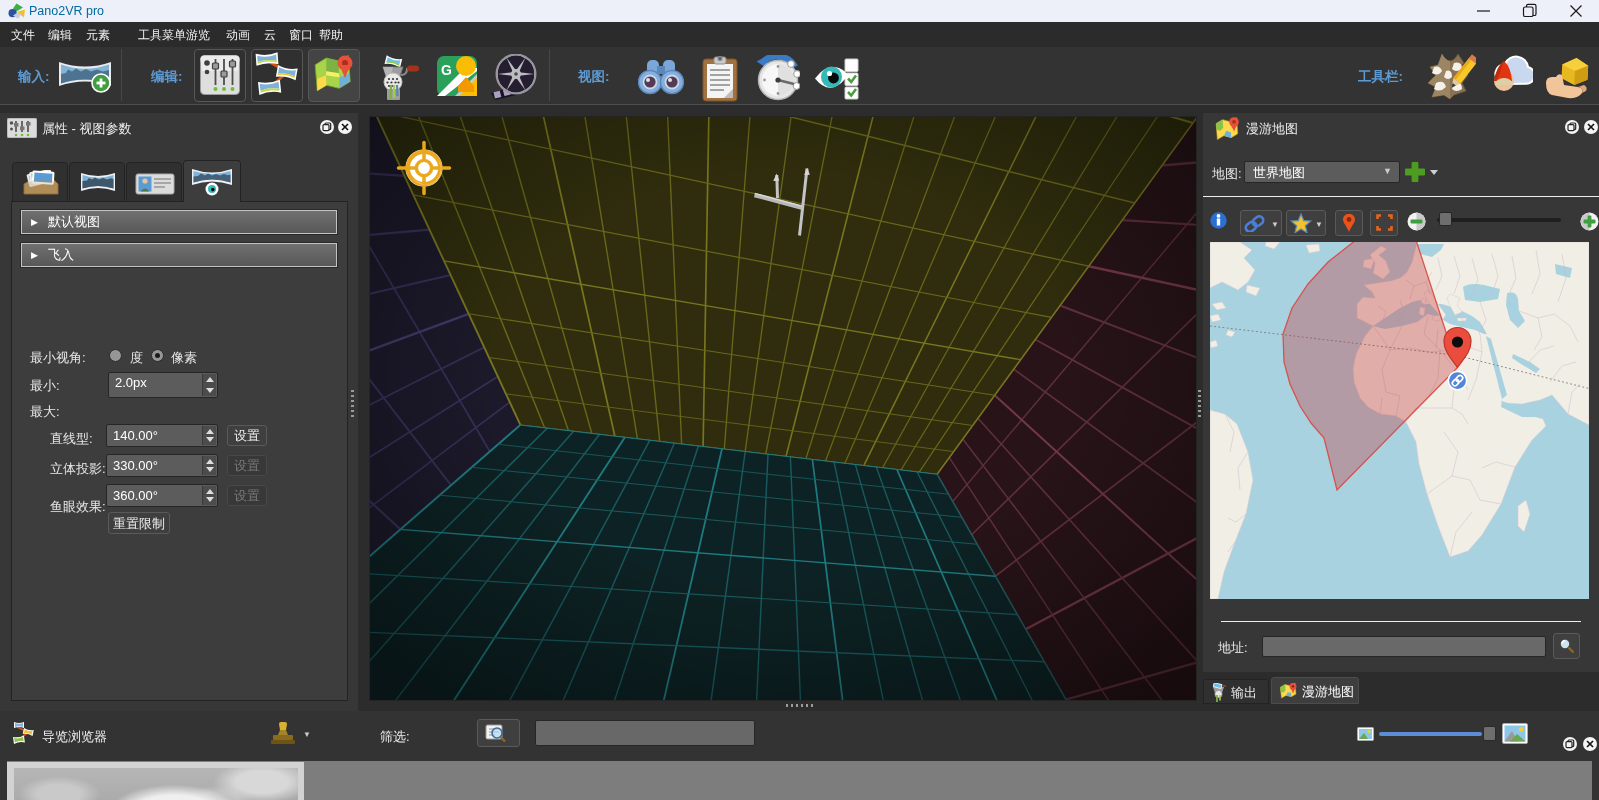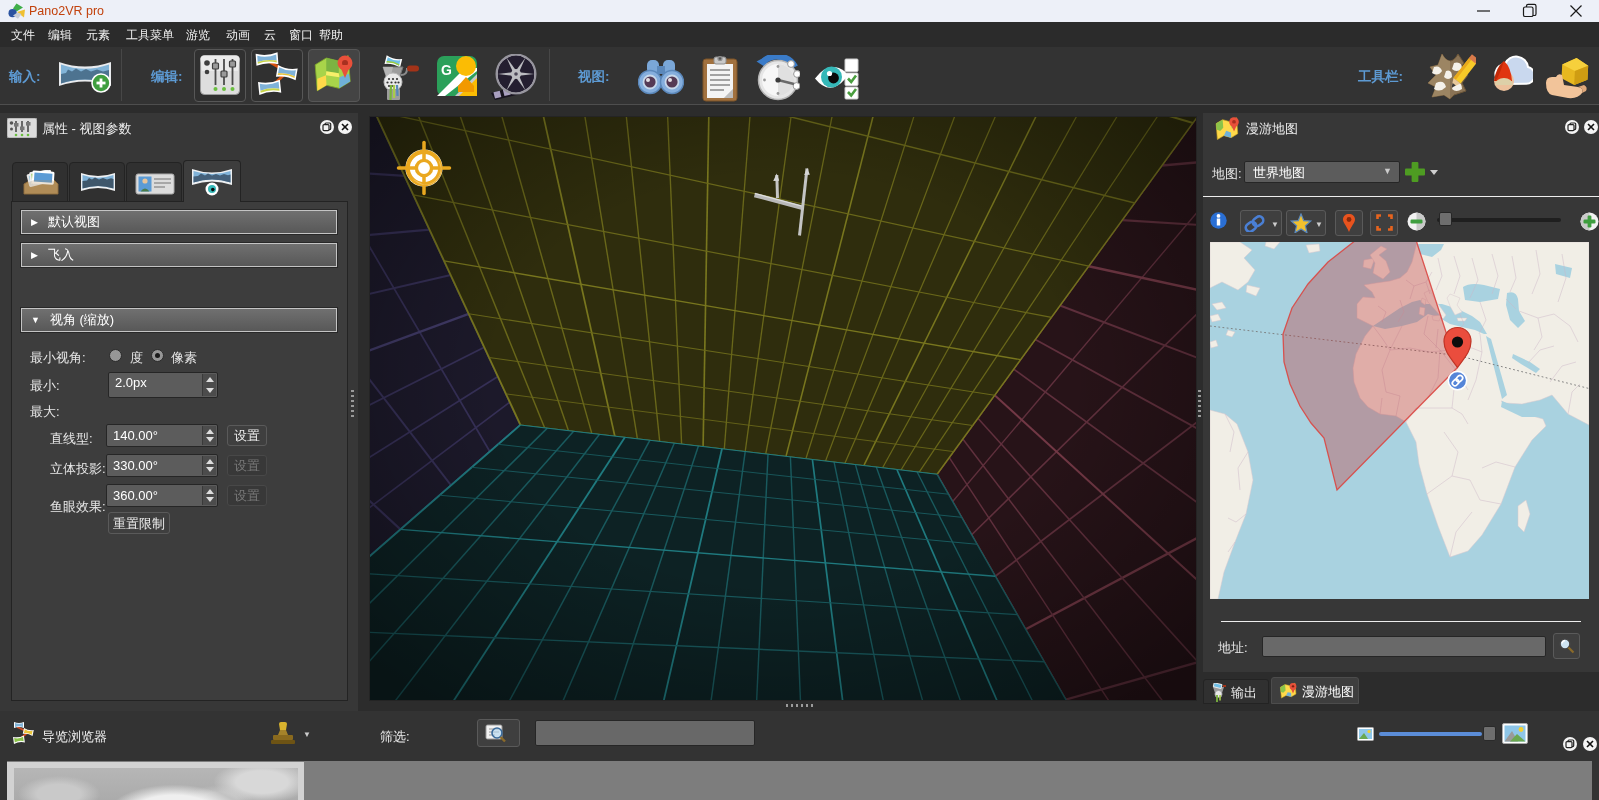--- a/index.html
+++ b/index.html
@@ -1,16 +1,16 @@
 <!DOCTYPE html>
 <html><head><meta charset="utf-8"><style>
 *{margin:0;padding:0;box-sizing:border-box}
 html,body{width:1599px;height:800px;overflow:hidden;background:#2c2c2c;font-family:"Liberation Sans",sans-serif}
 .abs{position:absolute}
-#titlebar{position:absolute;left:0;top:0;width:1599px;height:22px;background:#edf0f8;color:#c2410c;font-size:12.5px}
+#titlebar{position:absolute;left:0;top:0;width:1599px;height:22px;background:#edf0f8;color:#0369a1;font-size:12.5px}
 #menubar{position:absolute;left:0;top:22px;width:1599px;height:25px;background:#2b2b2b;color:#f2f2f2;font-size:12px}
 #menubar span{position:absolute;top:5px}
 #toolbar{position:absolute;left:0;top:47px;width:1599px;height:58px;background:#333333;border-bottom:1px solid #4e4e4e}
 .tlabel{position:absolute;color:#5d9ad3;font-weight:bold;font-size:13.5px;top:21px}
 .tbtn{position:absolute;top:2px;width:52px;height:53px;border:1px solid #575757;border-radius:4px;background:#303030}
 .tsep{position:absolute;top:2px;width:1px;height:52px;background:#474747}
 .ticon{position:absolute}
 .panel{position:absolute;background:#373737}
 .pbtn{position:absolute;width:14px;height:14px;border-radius:50%;background:#f4f4f4;top:7px}
 .sec{position:absolute;left:21px;width:316px;height:24px;background:linear-gradient(#707070,#585858);border:1px solid #c4c4c4;outline:1px solid #282828;color:#fff;font-size:13px;line-height:22px}
@@ -40,29 +40,29 @@
       <line x1="7" y1="11" x2="20" y2="11"></line>
       <rect x="53.5" y="7" width="9.5" height="9.5" rx="1.6"></rect>
       <path d="M 56.5 7 V 6 a1.6 1.6 0 0 1 1.6 -1.6 H 64.4 a1.6 1.6 0 0 1 1.6 1.6 V 13.9 a1.6 1.6 0 0 1 -1.6 1.6 H 63"></path>
       <path d="M 100.5 5.5 L 111.5 16.5 M 111.5 5.5 L 100.5 16.5"></path>
     </svg>
 </div>
 <div id="menubar">
  <span style="left:11px">文件</span>
     <span style="left:48px">编辑</span>
     <span style="left:86px">元素</span>
-    <span style="left:126px">工具菜单</span>
+    <span style="left:138px">工具菜单</span>
     <span style="left:186px">游览</span>
     <span style="left:226px">动画</span>
     <span style="left:264px">云</span>
     <span style="left:289px">窗口</span>
     <span style="left:319px">帮助</span>
 </div>
 <div id="toolbar">
- <span class="tlabel" style="left:9px">输入:</span>
+ <span class="tlabel" style="left:18px">输入:</span>
  <span class="tlabel" style="left:151px">编辑:</span>
  <span class="tlabel" style="left:578px">视图:</span>
  <span class="tlabel" style="left:1358px">工具栏:</span>
  <div class="tsep" style="left:121px"></div>
  <div class="tsep" style="left:549px"></div>
  <div class="tbtn" style="left:194px"></div>
  <div class="tbtn" style="left:251px"></div>
  <div class="tbtn" style="left:308px;background:#444444"></div>
  <svg class="ticon" style="left:58px;top:12px" width="54" height="34" viewBox="0 0 54 34">
       <path d="M1,3 Q27,12 53,3 L53,27 Q27,18 1,27 Z" fill="#e9ebee"></path>
@@ -342,21 +342,20 @@
  <svg class="abs" style="left:191px;top:55px" width="42" height="30" viewBox="0 0 42 30">
       <path d="M1,1 Q21,8 41,1 L41,17 Q21,10 1,17 Z" fill="#eef0f2"></path>
       <path d="M2.5,3 Q21,9 39.5,3 L39.5,14.5 Q21,8.5 2.5,14.5 Z" fill="#7fb2d8"></path>
       <path d="M2.5,8.6 L7,8 L10,5.6 L14,7.6 L17,5.6 L21,7.6 L25,6 L29,7.6 L33,6 L37,7.2 L39.5,6.6 L39.5,14.5 Q21,8.5 2.5,14.5 Z" fill="#44607a"></path>
       <circle cx="21" cy="21" r="6.5" fill="#fff"></circle>
       <circle cx="21" cy="21" r="4" fill="#35b8b8"></circle>
       <circle cx="21.8" cy="21.6" r="1.8" fill="#0a0a0a"></circle>
     </svg>
  <div class="sec" style="top:130px"><span class="tri">▶</span>飞入</div>
  <div class="sec" style="top:97px"><span class="tri">▶</span>默认视图</div>
- <div class="sec" style="top:195px"><span class="tri">▼</span>视角 (缩放)</div>
  <label class="fl" style="left:30px;top:236px">最小视角:</label>
  <div class="radio" style="left:109px;top:236px"></div>
     <label class="fl" style="left:130px;top:236px">度</label>
  <div class="radio" style="left:151px;top:236px"></div>
     <div class="abs" style="left:155px;top:240px;width:5px;height:5px;border-radius:50%;background:#1a1a1a"></div>
     <label class="fl" style="left:171px;top:236px">像素</label>
  <label class="fl" style="left:30px;top:264px">最小:</label>
  <div class="spin" style="left:108px;top:259px;width:110px;height:26px">
       <span style="position:absolute;left:6px;top:2px">2.0px</span>
       <span class="arr">

